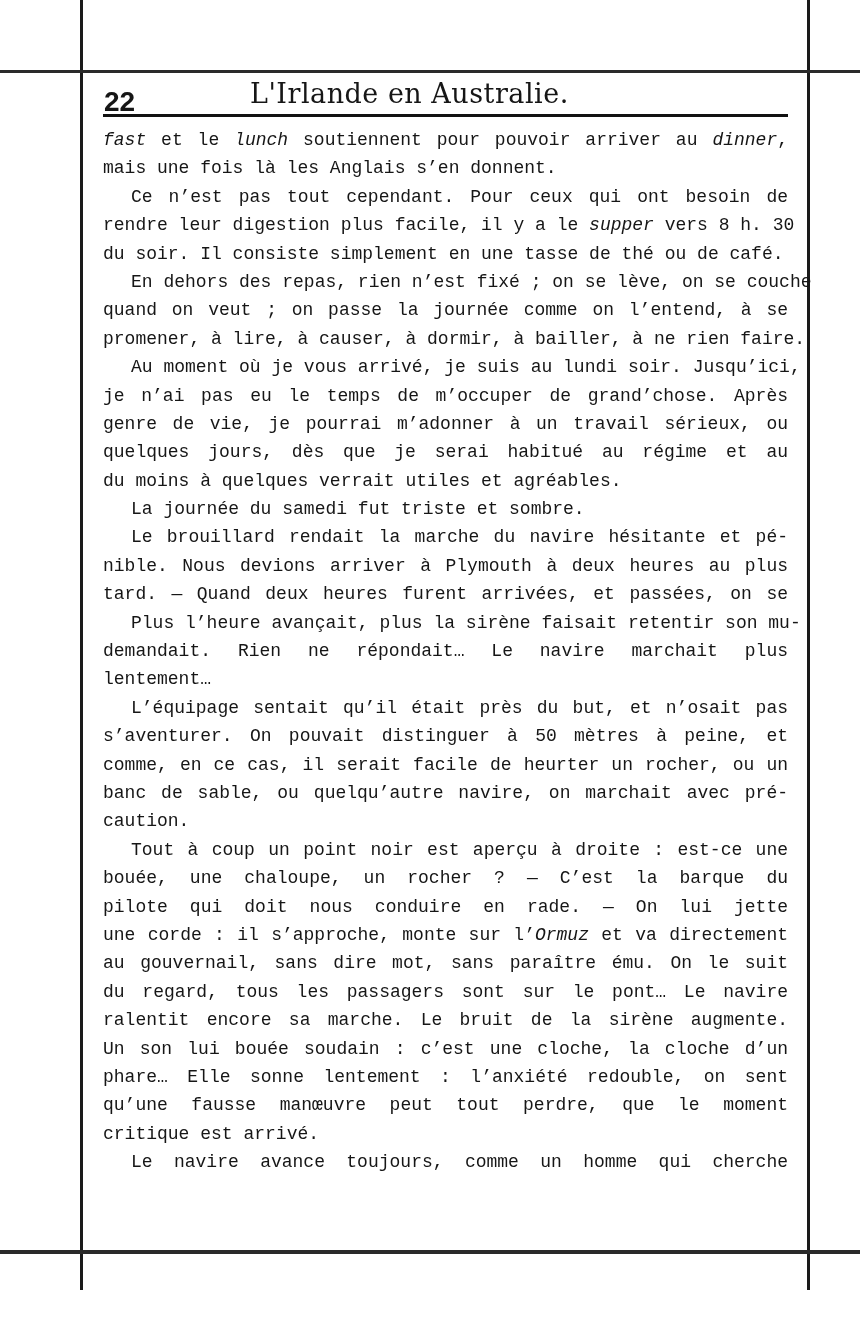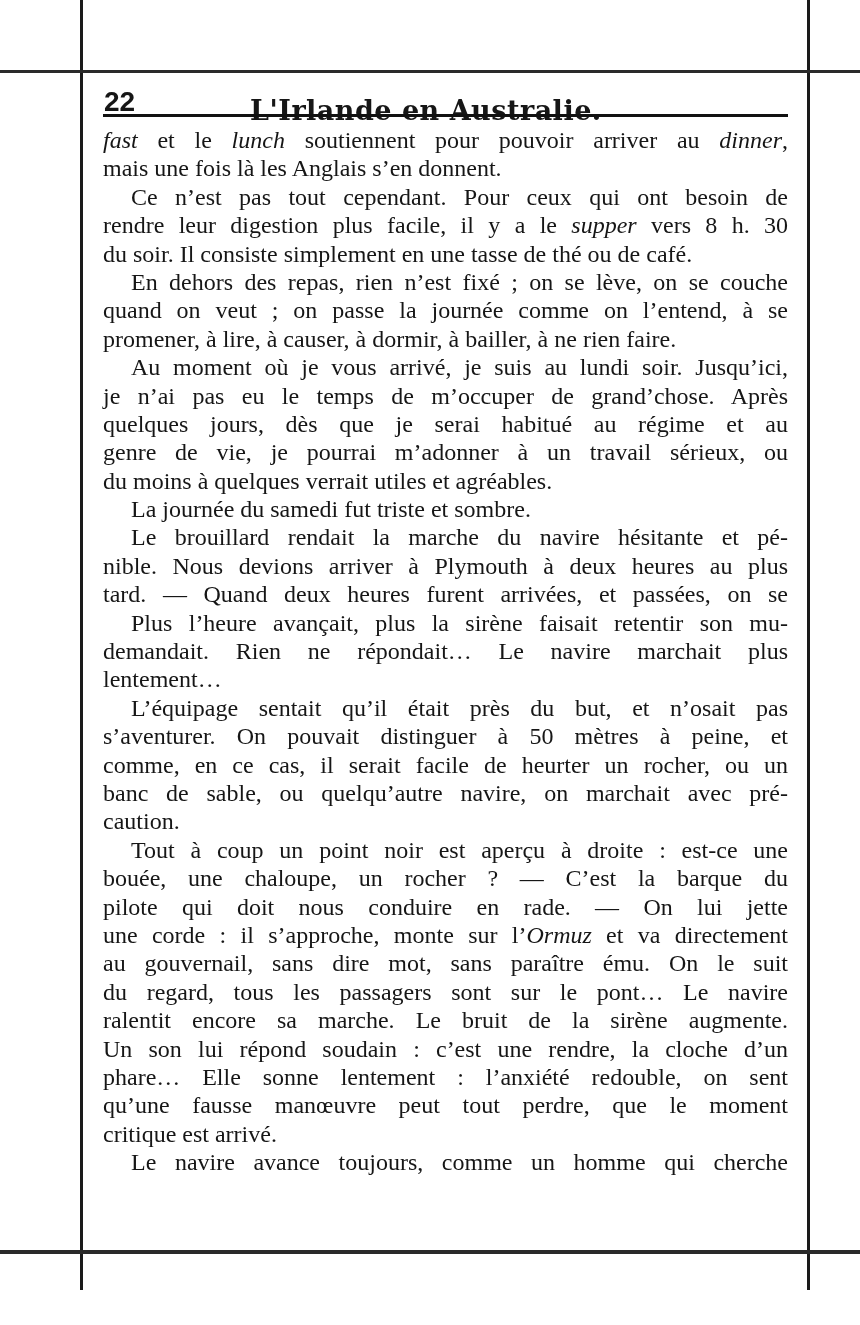--- a/index.html
+++ b/index.html
@@ -7,24 +7,24 @@
            font-family: "Liberation Serif", "DejaVu Serif", serif; color: #161616; }
     .vline { position: absolute; top: 0; width: 3px; background: #1a1a1a; height: 1290px; }
     .vline.left { left: 80px; }
     .vline.right { left: 807px; }
     .hrule { position: absolute; left: 0; width: 860px; height: 3px; background: #2a2a2a; }
     .hrule.top { top: 70px; }
     .hrule.bottom { top: 1250px; height: 4px; }
     .header { position: absolute; top: 76px; left: 100px; width: 700px; height: 40px; }
     .page-number { position: absolute; left: 4px; top: 10px; font-family: "Liberation Sans", sans-serif;
                    font-weight: bold; font-size: 28px; }
-    .running-title { position: absolute; left: 150px; top: 19px; font-family: "DejaVu Serif", serif;
-                     font-weight: bold; font-size: 27px; letter-spacing: 0.5px; }
+    .running-title { position: absolute; left: 150px; top: 2px; font-family: "DejaVu Serif", serif;
+                     font-weight: normal; font-size: 27px; letter-spacing: 0.5px; }
     .header-rule { position: absolute; top: 114px; left: 103px; width: 685px; height: 3px; background: #111; }
-    .text-block { position: absolute; top: 126px; left: 103px; width: 685px; font-size: 24px; line-height: 28.4px; }
+    .text-block { position: absolute; top: 126px; left: 103px; width: 685px; font-size: 18px; line-height: 28.4px; font-family: Liberation Mono, monospace; }
     .line { display: block; white-space: nowrap; text-align: justify; text-align-last: justify; height: 28.4px; }
     .line.last { text-align-last: left; }
     .line.indent { padding-left: 28px; }
   </style>
 </head>
 <body>
 
 <div class="vline left"></div>
 <div class="vline right"></div>
 <div class="hrule top"></div>
@@ -40,40 +40,40 @@
     <span class="line"><i>fast</i><span> et le </span><i>lunch</i><span> soutiennent pour pouvoir arriver au </span><i>dinner</i><span>,</span></span>
     <span class="line last"><span>mais une fois là les Anglais s’en donnent.</span></span>
     <span class="line indent"><span>Ce n’est pas tout cependant. Pour ceux qui ont besoin de</span></span>
     <span class="line"><span>rendre leur digestion plus facile, il y a le </span><i>supper</i><span> vers 8 h. 30</span></span>
     <span class="line last"><span>du soir. Il consiste simplement en une tasse de thé ou de café.</span></span>
     <span class="line indent"><span>En dehors des repas, rien n’est fixé ; on se lève, on se couche</span></span>
     <span class="line"><span>quand on veut ; on passe la journée comme on l’entend, à se</span></span>
     <span class="line last"><span>promener, à lire, à causer, à dormir, à bailler, à ne rien faire.</span></span>
     <span class="line indent"><span>Au moment où je vous arrivé, je suis au lundi soir. Jusqu’ici,</span></span>
     <span class="line"><span>je n’ai pas eu le temps de m’occuper de grand’chose. Après</span></span>
+    <span class="line"><span>genre de vie, je pourrai m’adonner à un travail sérieux, ou</span></span>
     <span class="line"><span>quelques jours, dès que je serai habitué au régime et au</span></span>
-    <span class="line"><span>genre de vie, je pourrai m’adonner à un travail sérieux, ou</span></span>
     <span class="line last"><span>du moins à quelques verrait utiles et agréables.</span></span>
     <span class="line indent last"><span>La journée du samedi fut triste et sombre.</span></span>
     <span class="line indent"><span>Le brouillard rendait la marche du navire hésitante et pé-</span></span>
     <span class="line"><span>nible. Nous devions arriver à Plymouth à deux heures au plus</span></span>
     <span class="line"><span>tard. — Quand deux heures furent arrivées, et passées, on se</span></span>
     <span class="line indent"><span>Plus l’heure avançait, plus la sirène faisait retentir son mu-</span></span>
     <span class="line"><span>demandait. Rien ne répondait… Le navire marchait plus</span></span>
     <span class="line last"><span>lentement…</span></span>
     <span class="line indent"><span>L’équipage sentait qu’il était près du but, et n’osait pas</span></span>
     <span class="line"><span>s’aventurer. On pouvait distinguer à 50 mètres à peine, et</span></span>
     <span class="line"><span>comme, en ce cas, il serait facile de heurter un rocher, ou un</span></span>
     <span class="line"><span>banc de sable, ou quelqu’autre navire, on marchait avec pré-</span></span>
     <span class="line last"><span>caution.</span></span>
     <span class="line indent"><span>Tout à coup un point noir est aperçu à droite : est-ce une</span></span>
     <span class="line"><span>bouée, une chaloupe, un rocher ? — C’est la barque du</span></span>
     <span class="line"><span>pilote qui doit nous conduire en rade. — On lui jette</span></span>
     <span class="line"><span>une corde : il s’approche, monte sur l’</span><i>Ormuz</i><span> et va directement</span></span>
     <span class="line"><span>au gouvernail, sans dire mot, sans paraître ému. On le suit</span></span>
     <span class="line"><span>du regard, tous les passagers sont sur le pont… Le navire</span></span>
     <span class="line"><span>ralentit encore sa marche. Le bruit de la sirène augmente.</span></span>
-    <span class="line"><span>Un son lui répond soudain : c’est une rendre, la cloche d’un</span></span>
+    <span class="line"><span>Un son lui bouée soudain : c’est une cloche, la cloche d’un</span></span>
     <span class="line"><span>phare… Elle sonne lentement : l’anxiété redouble, on sent</span></span>
     <span class="line"><span>qu’une fausse manœuvre peut tout perdre, que le moment</span></span>
     <span class="line last"><span>critique est arrivé.</span></span>
     <span class="line indent"><span>Le navire avance toujours, comme un homme qui cherche</span></span>
   </div>
 
 </body></html>

